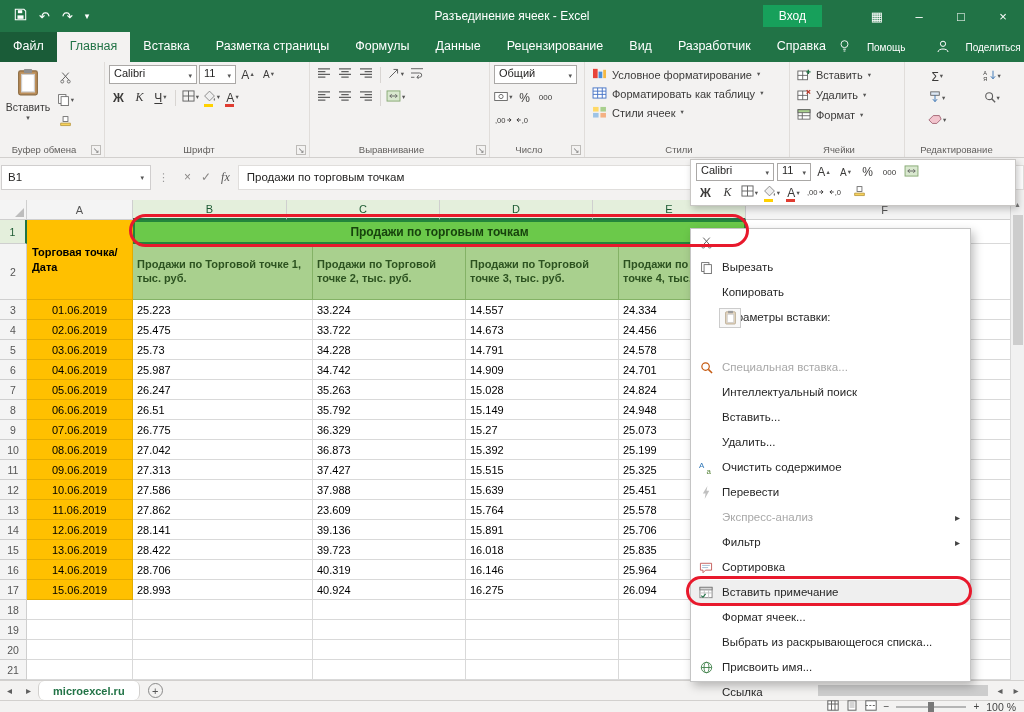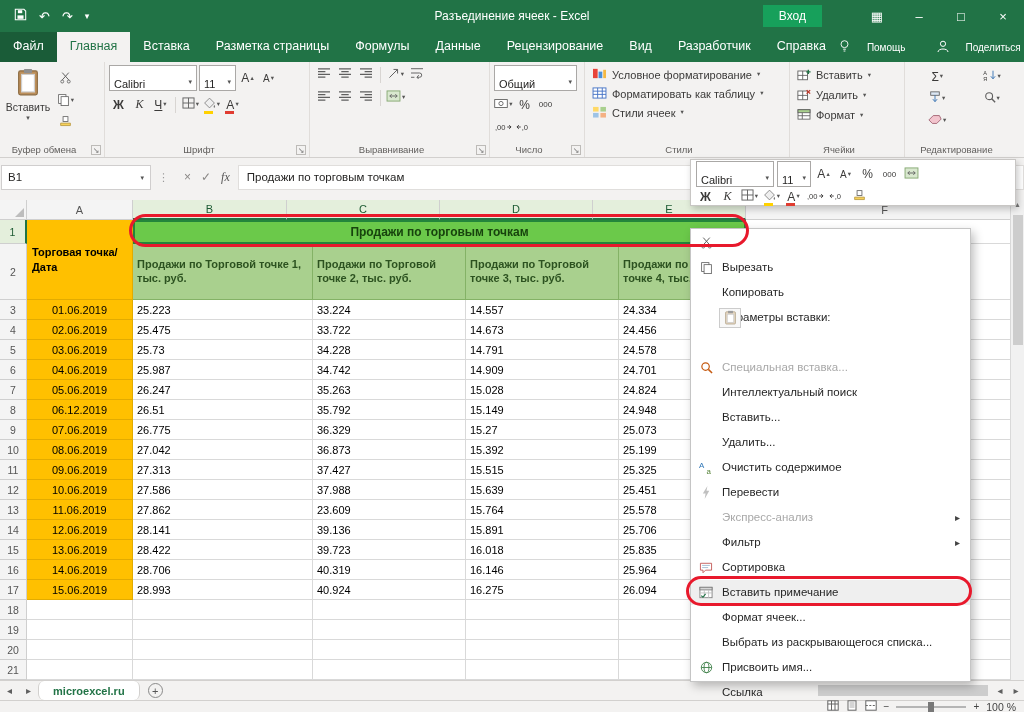--- a/index.html
+++ b/index.html
@@ -32,21 +32,21 @@
   .glabel { position:absolute; bottom:2px; left:0; right:16px; text-align:center; font-size:9.5px; color:#605e5c; white-space:nowrap; overflow:hidden; }
   .dlaunch { position:absolute; bottom:2px; right:3px; font-size:8px; color:#777; border:1px solid #bdbbb8; width:10px; height:10px; display:flex; align-items:center; justify-content:center; }
   .gbody { display:flex; gap:4px; }
   .bigbtn { width:48px; display:flex; flex-direction:column; align-items:center; gap:1px; padding-top:3px; }
   .blbl { font-size:10.5px; color:#3b3a39; }
   .dd { font-size:7px; color:#555; line-height:1; }
   .tiny { font-size:6.5px; color:#555; line-height:1; }
   .minicol { display:flex; flex-direction:column; gap:3px; padding-top:4px; }
   .sbtn { min-width:19px; height:19px; display:inline-flex; align-items:center; justify-content:center; gap:1px; font-size:12px; color:#3b3a39; position:relative; }
   .frow { display:flex; align-items:center; gap:2px; margin-bottom:4px; }
-  .combo { background:#fff; border:1px solid #aaa8a6; height:19px; display:flex; align-items:flex-start; padding:12px 4px; font-size:11px; color:#252423; }
+  .combo { background:#fff; border:1px solid #aaa8a6; height:19px; display:flex; align-items:flex-end; padding:4px 4px; font-size:11px; color:#252423; }
   .combo .dd { margin-left:auto; padding-left:4px; }
   .vsep { width:1px; height:16px; background:#d8d5d2; margin:0 3px; }
   .bold { font-weight:bold; }
   .ital { font-style:italic; font-family:"Liberation Serif", serif; }
   .unde u { text-decoration:underline; }
   .fA { font-size:12px; }
   .fA.sm { font-size:10px; }
   .cb::after { content:""; position:absolute; left:2px; right:8px; bottom:0; height:3px; }
   .cb.yellow::after { background:#ffd100; }
   .cb.red::after { background:#e03c31; }
@@ -535,21 +535,21 @@
       </div><div class="grow">
         <div class="rowhdr">7</div>
         <div class="cell wA acell">05.06.2019</div>
         <div class="cell wB">26.247</div>
         <div class="cell wC">35.263</div>
         <div class="cell wD">15.028</div>
         <div class="cell wE">24.824</div>
         <div class="cell wF"></div>
       </div><div class="grow">
         <div class="rowhdr">8</div>
-        <div class="cell wA acell">06.12.2019</div>
+        <div class="cell wA acell">06.06.2019</div>
         <div class="cell wB">26.51</div>
         <div class="cell wC">35.792</div>
         <div class="cell wD">15.149</div>
         <div class="cell wE">24.948</div>
         <div class="cell wF"></div>
       </div><div class="grow">
         <div class="rowhdr">9</div>
         <div class="cell wA acell">07.06.2019</div>
         <div class="cell wB">26.775</div>
         <div class="cell wC">36.329</div>

